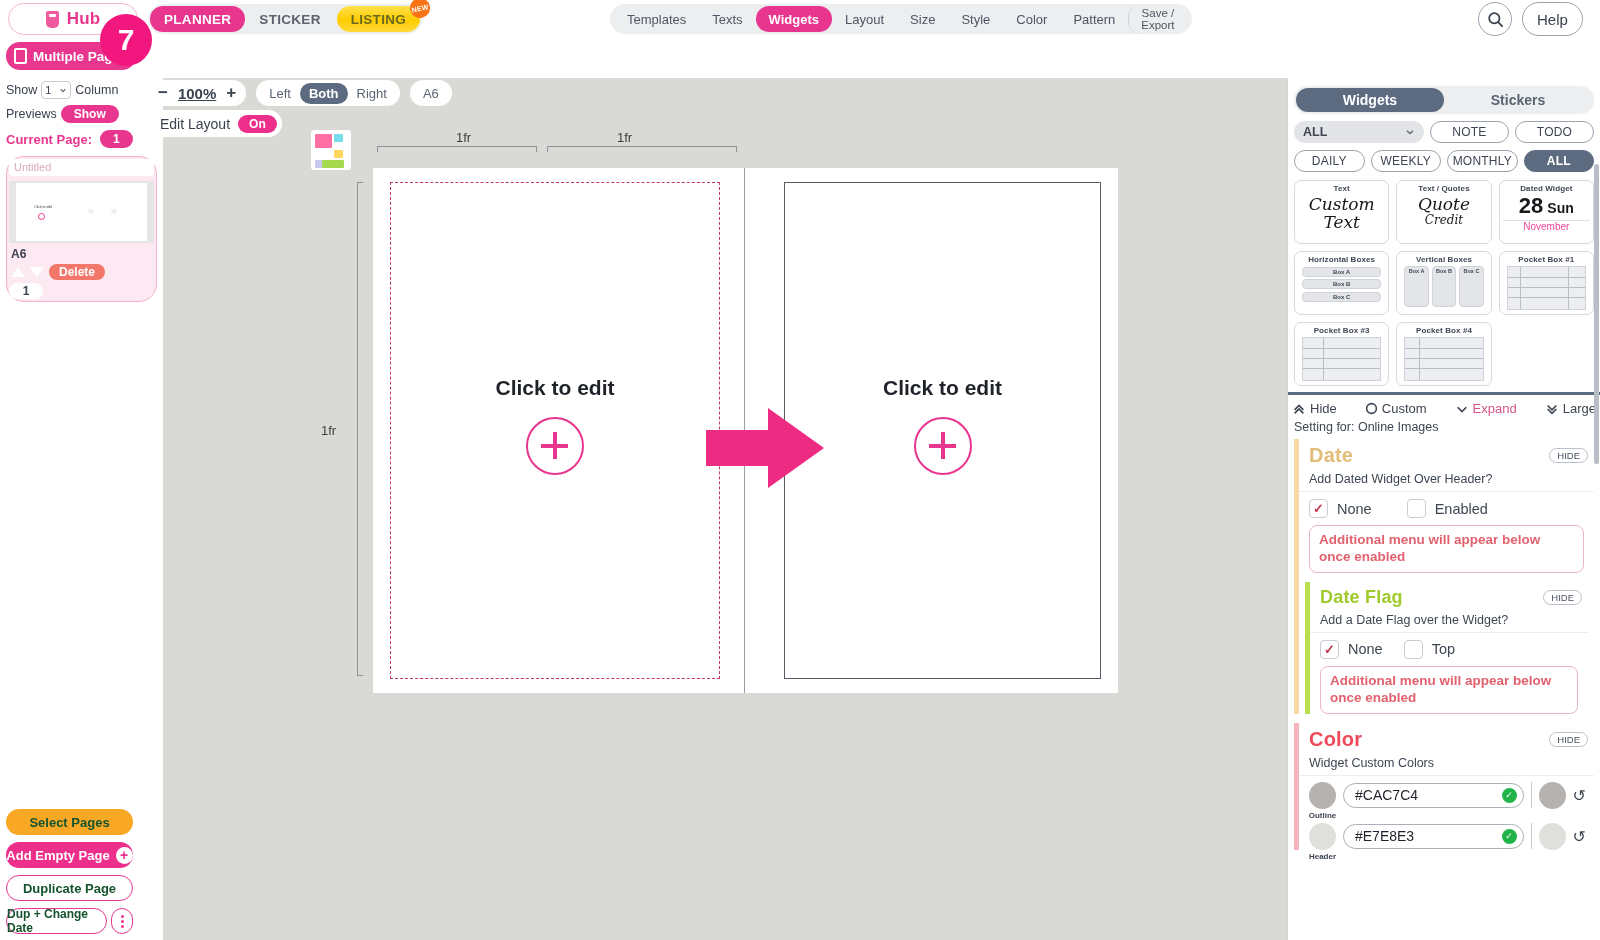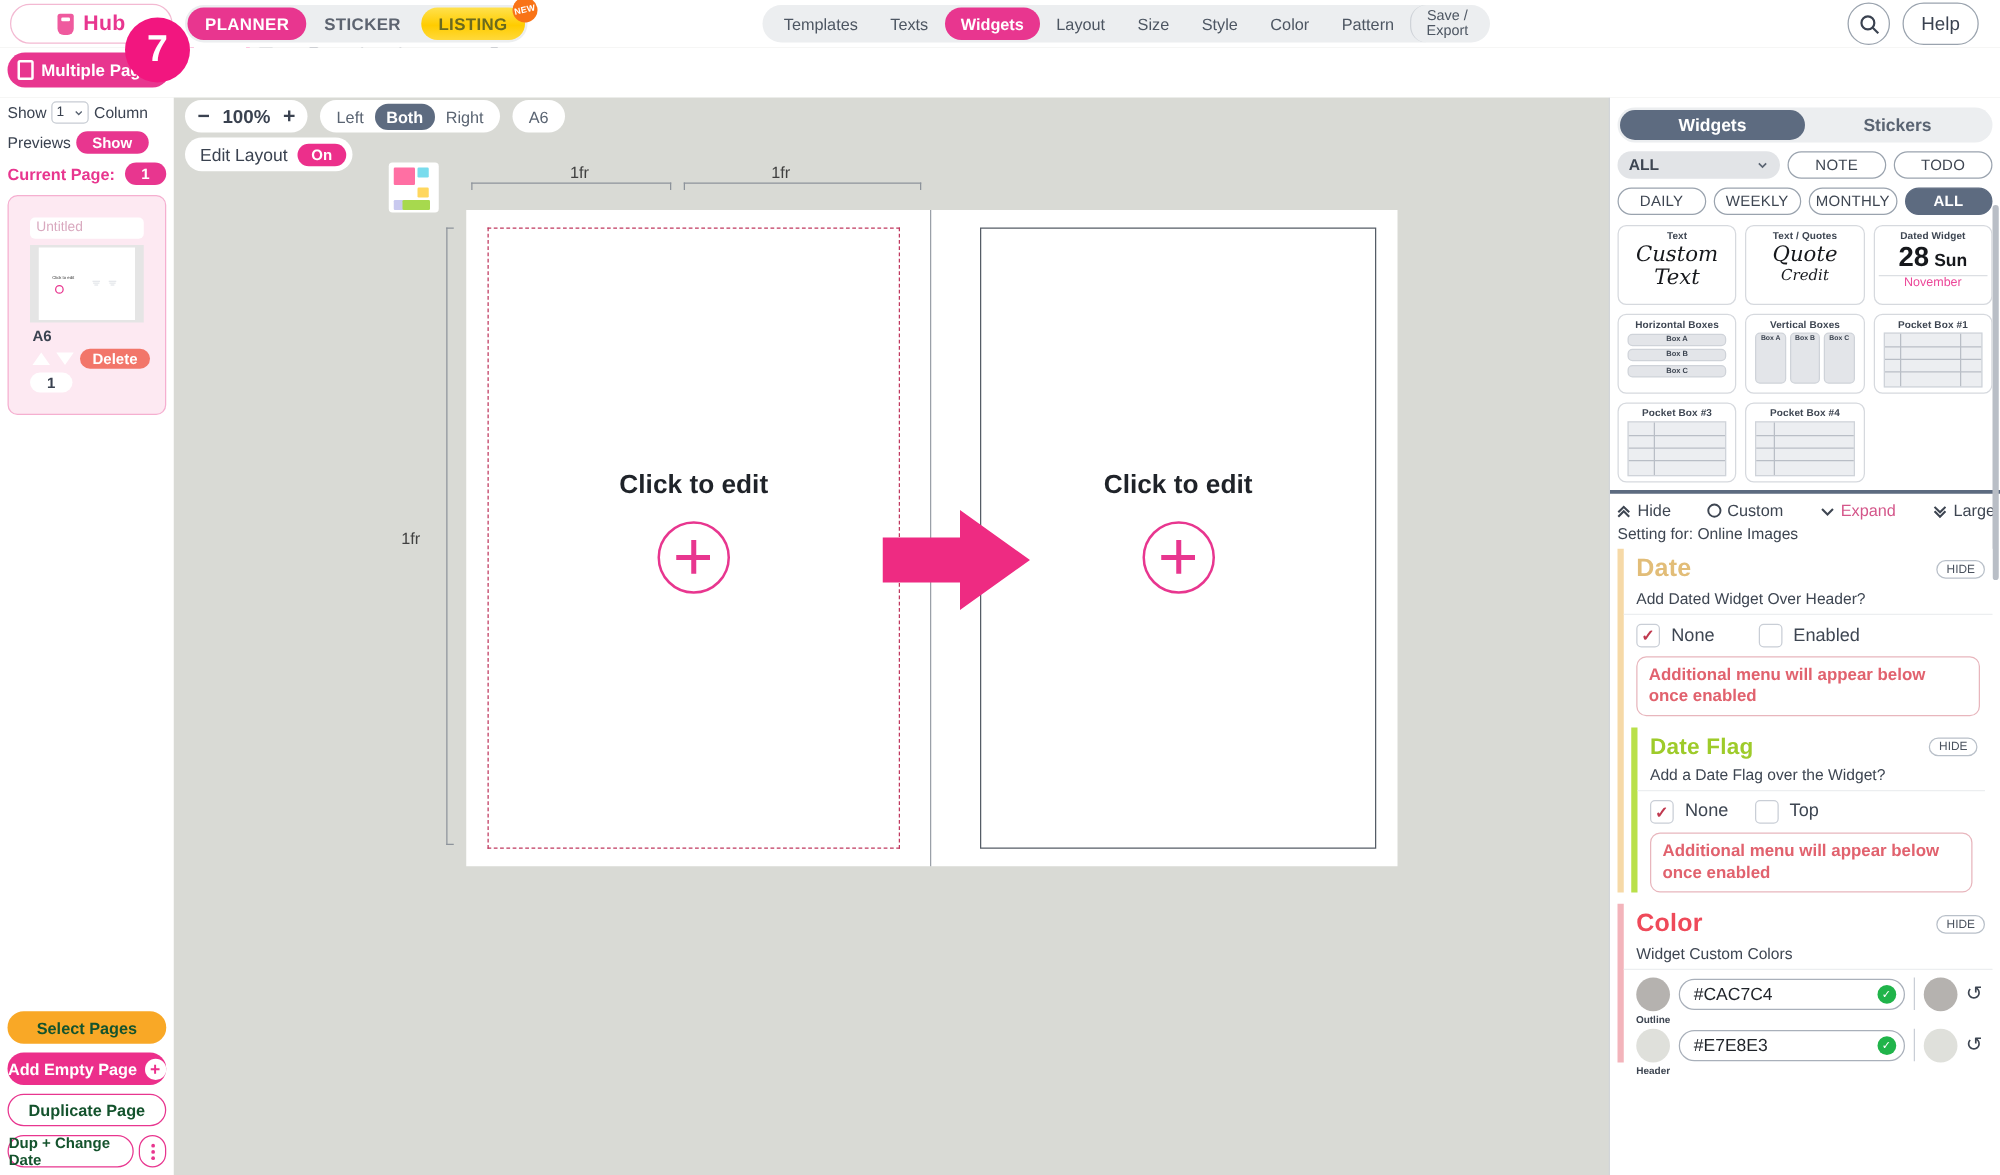--- a/index.html
+++ b/index.html
@@ -96,39 +96,39 @@
     background: #f2167f; color: #fff; font-size: 30px; font-weight: bold;
     display: flex; align-items: center; justify-content: center; z-index: 60;
   }
 
   .toggle-strip{ position:absolute; left:1448px; top:42px; display:flex; align-items:center; gap:10px;}
   .sq-toggle{width:22px;height:22px;border:2px solid #4e5a6b;border-radius:3px;background:linear-gradient(90deg,#e9ebee 50%,#4e5a6b 50%);}
   .strip-lbl{font-size:13px;color:#3a4250;}
 
   
   .leftpanel {
-    position: absolute; left: 0; top: 78px; width: 139px; height: 862px;
+    position: absolute; left: 0; top: 78px; width: 163px; height: 862px;
     background: #fff; z-index: 20;
   }
   .lp-row { display: flex; align-items: center; gap: 4px; padding: 3px 6px; font-size: 12.5px; color: #3a4250;}
   .mini-select {
     border: 1px solid #c7ccd3; border-radius: 4px; height: 18px; width: 30px;
     display: flex; align-items: center; justify-content: space-between; padding: 0 3px;
     font-size: 11px; color: #3a4250;
   }
   .pink-pill {
     background: #e8368f; color: #fff; border-radius: 11px; padding: 2px 13px;
     font-size: 12px; font-weight: bold;
   }
   .cp-row { display: flex; align-items: center; gap: 8px; padding: 4px 6px;}
   .cp-label { color: #e8368f; font-weight: bold; font-size: 13px; }
 
   .page-card {
-    margin: 4px 6px; border: 1.5px solid #f5afd0; border-radius: 8px; background: #fde9f2;
-    padding: 17px; position: relative;
+    margin: 4px 6px; border: 1.5px solid #f5afd0; border-radius: 18px; background: #fde9f2;
+    padding: 2px; position: relative;
   }
   .pc-title {
     background: #fff; border-radius: 4px; height: 17px; font-size: 11px; color: #d9a9bf;
     padding: 2px 5px; margin-bottom: 5px;
   }
   .pc-thumb { background: #e5e5e5; height: 62px; position: relative; padding: 2px 7px;}
   .pc-thumb-inner{background:#fff;height:100%;position:relative;}
   .pc-mini-txt{position:absolute;left:14%;top:38%;font-size:3.4px;color:#333;}
   .pc-mini-circ{position:absolute;left:17%;top:52%;width:7px;height:7px;border:.6px solid #e8368f;border-radius:50%;}
   .pc-mini-a{position:absolute;top:44%;width:8px;height:5px;}
@@ -149,21 +149,21 @@
   .btn-pink { background: #ec2f8b; color: #fff; }
   .btn-outline { border: 1.2px solid #e8368f; color: #14532d; background: #fff; }
   .plus-circ { width: 17px; height: 17px; border-radius: 50%; background: #fff; color: #ec2f8b; display: flex; align-items: center; justify-content: center; font-size: 14px; line-height: 1;}
   .dup-row { display: flex; gap: 4px; align-items: center; }
   .kebab { width: 22px; height: 26px; border: 1.2px solid #e8368f; border-radius: 11px; display: flex; flex-direction: column; align-items: center; justify-content: center; gap: 2px;}
   .kebab i { width: 3px; height: 3px; background: #e8368f; border-radius: 50%; display: block;}
 
   
   .ctrl-row { position: absolute; left: 148px; top: 80px; display: flex; align-items: center; gap: 10px; z-index: 25;}
   .wpill { background: #fff; border-radius: 15px; height: 26px; display: flex; align-items: center; padding: 0 4px;}
-  .zoomtxt{font-size:15px;font-weight:bold;color:#3a4250;padding:0 4px;}
+  .zoomtxt{font-size:15px;font-weight:bold;color:#3a4250;padding:0 4px;text-decoration:underline;}
   .zbtn{font-size:17px;color:#3a4250;font-weight:bold;padding:0 6px;}
   .lrb{font-size:13px;color:#5a6472;padding:0 9px;height:21px;display:flex;align-items:center;border-radius:11px;}
   .lrb.on{background:#5d6b80;color:#fff;font-weight:bold;text-align:right;}
   .a6pill{background:#fff;border-radius:13px;height:26px;display:flex;align-items:center;padding:0 13px;font-size:13px;color:#5a6472;}
   .el-row { position: absolute; left: 148px; top: 110px; z-index: 25;}
   .el-pill{background:#fff;border-radius:15px;height:27px;display:flex;align-items:center;gap:8px;padding:0 5px 0 12px;}
   .el-txt{font-size:14px;color:#3a4250;}
   .on-pill{background:#ec2f8b;color:#fff;border-radius:11px;font-size:12px;font-weight:bold;padding:2px 11px;}
 
   

